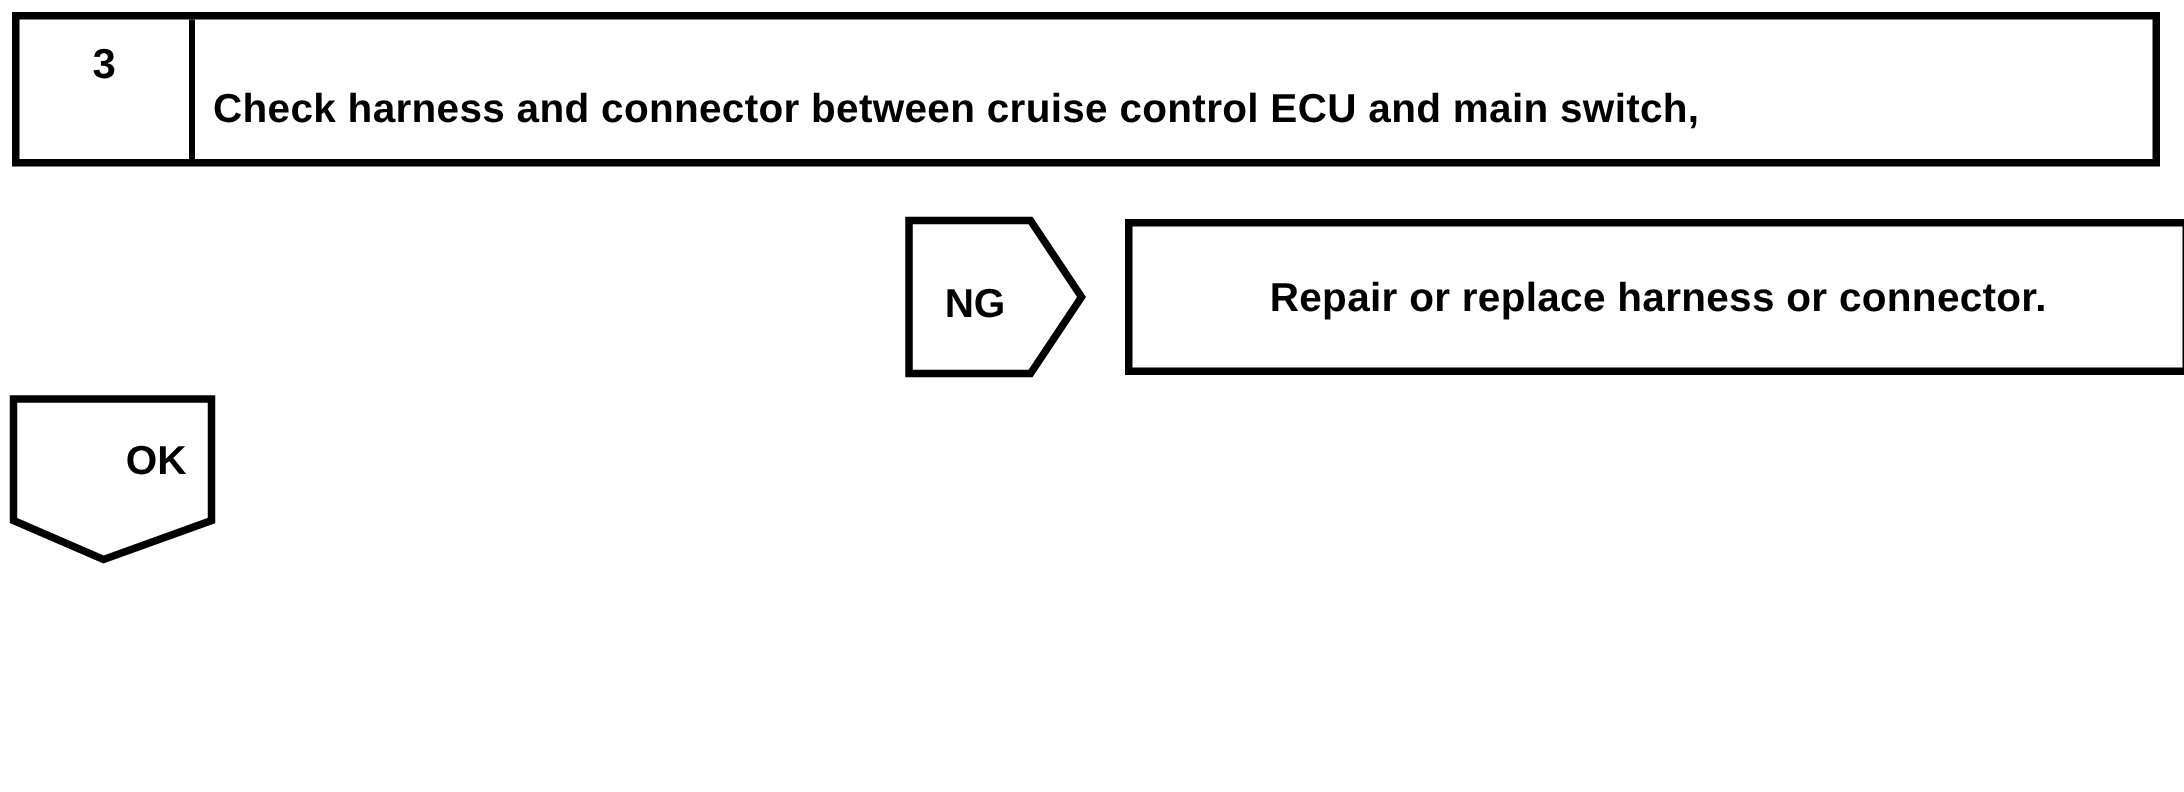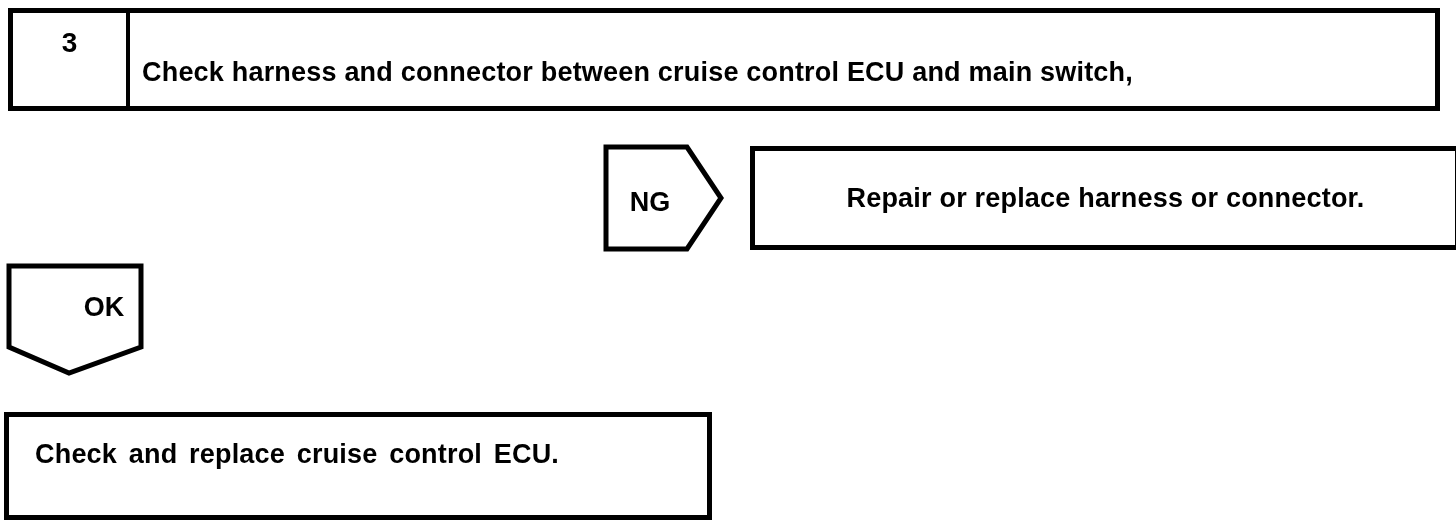--- a/index.html
+++ b/index.html
@@ -128,17 +128,14 @@
 
   <div class="box ng-action-box">
     <span>Repair or replace harness or connector.</span>
   </div>
 
   <svg class="pentagon-svg ok-pentagon" viewBox="0 0 138 113">
     <polygon class="shape-fill" points="3,3 135,3 135,84 63,110 3,84"></polygon>
   </svg>
   <div class="connector-label ok-label">OK</div>
 
-  <div class="box final-action-box">
-    <span>Check and replace cruise control ECU.</span>
-  </div>
 
 </div>
 
 </body></html>

